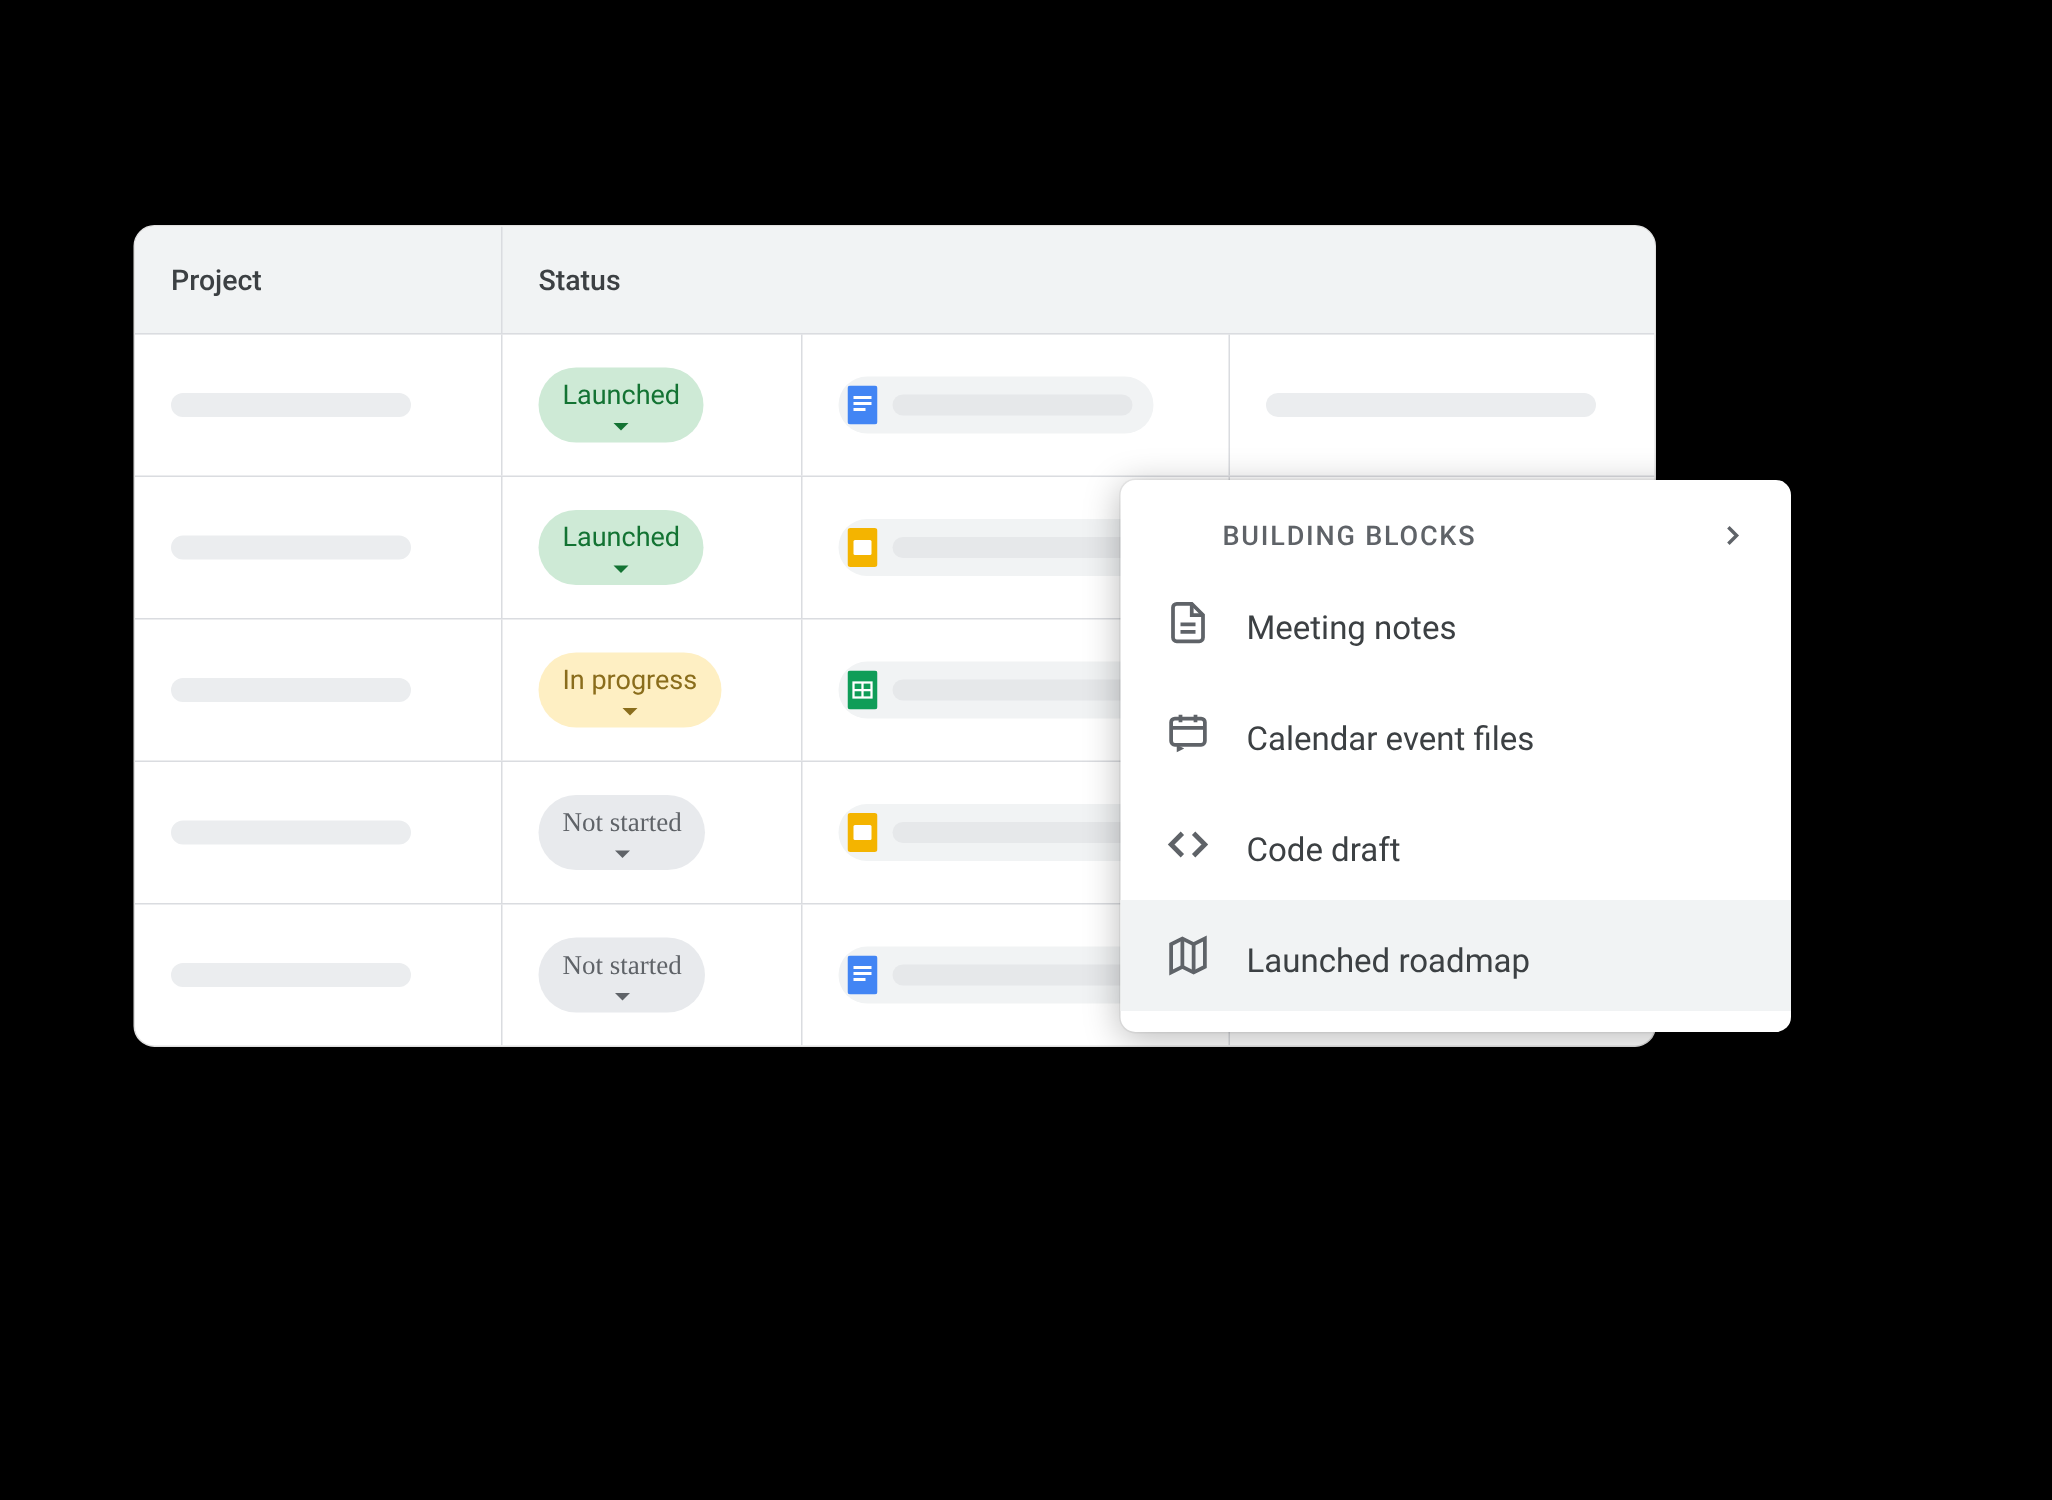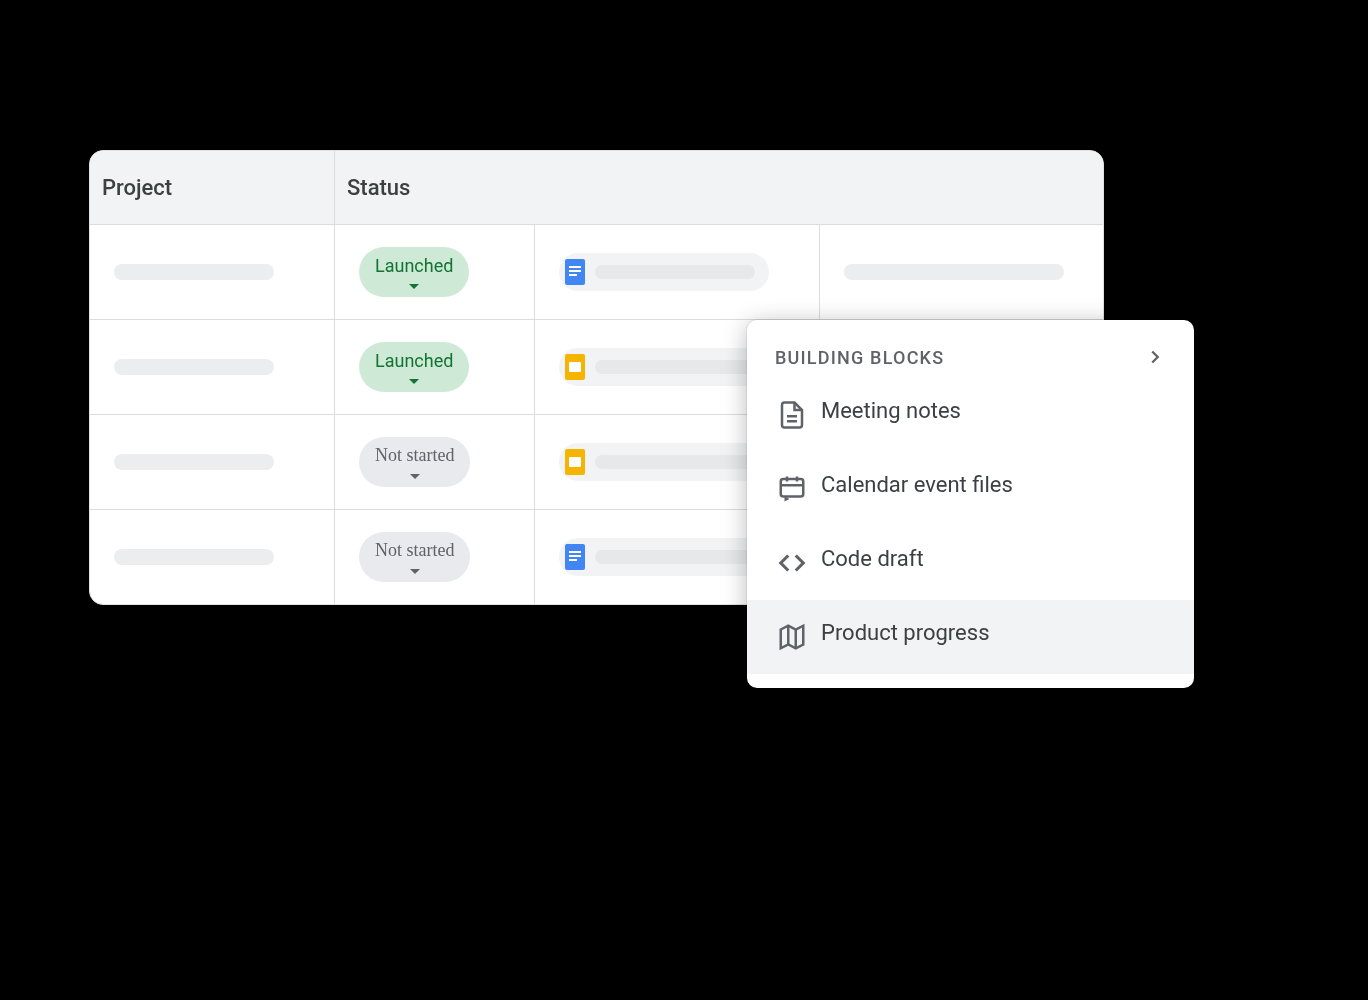--- a/index.html
+++ b/index.html
@@ -25,22 +25,22 @@
       overflow: hidden;
       border: 1px solid #e0e0e0;
     }
     .table-header {
       display: grid;
       grid-template-columns: 245px 200px 285px 285px;
       background: #f1f3f4;
       border-bottom: 1px solid #dadce0;
     }
     .table-header .th {
-      padding: 24px 12px;
-      font-size: 22px;
+      padding: 24px 24px;
+      font-size: 19px;
       font-weight: 500;
       color: #3c4043;
       border-right: 1px solid #dadce0;
     }
     .table-header .th:last-child {
       border-right: none;
     }
     .table-row {
       display: grid;
       grid-template-columns: 245px 200px 285px 285px;
@@ -137,28 +137,29 @@
       display: flex;
       align-items: center;
       justify-content: space-between;
       padding: 0 28px 10px 28px;
     }
     .popup-title {
       font-size: 18px;
       font-weight: 500;
       color: #5f6368;
       letter-spacing: 1.2px;
+      margin-left: 40px;
     }
     .popup-chevron {
       color: #5f6368;
     }
     .popup-item {
       display: flex;
-      align-items: flex-start;
-      gap: 12px;
+      align-items: flex-end;
+      gap: 22px;
       padding: 20px 28px;
       font-size: 22px;
       color: #3c4043;
       cursor: pointer;
     }
     .popup-item.highlighted {
       background: #f1f3f4;
     }
     .popup-icon {
       width: 34px;
@@ -215,20 +216,47 @@
             <span>Launched</span>
             <span class="chip-caret"></span>
           </div>
         </div>
         <div class="td">
           <div class="file-chip">
             <span class="file-icon">
               <svg width="20" height="26" viewBox="0 0 20 26">
                 <rect x="0" y="0" width="20" height="26" rx="2" fill="#f4b400"></rect>
                 <rect x="4" y="8" width="12" height="10" rx="1" fill="#fff"></rect>
+              </svg>
+            </span>
+            <div class="file-placeholder"></div>
+          </div>
+        </div>
+        <div class="td">
+          <div class="notes-placeholder"></div>
+        </div>
+      </div>
+      <div class="table-row">
+        <div class="td">
+          <div class="placeholder"></div>
+        </div>
+        <div class="td">
+          <div class="status-chip status-progress">
+            <span>In progress</span>
+            <span class="chip-caret"></span>
+          </div>
+        </div>
+        <div class="td">
+          <div class="file-chip">
+            <span class="file-icon">
+              <svg width="20" height="26" viewBox="0 0 20 26">
+                <rect x="0" y="0" width="20" height="26" rx="2" fill="#0f9d58"></rect>
+                <rect x="4" y="8" width="12" height="10" fill="none" stroke="#fff" stroke-width="1.5"></rect>
+                <line x1="10" y1="8" x2="10" y2="18" stroke="#fff" stroke-width="1.5"></line>
+                <line x1="4" y1="13" x2="16" y2="13" stroke="#fff" stroke-width="1.5"></line>
               </svg>
             </span>
             <div class="file-placeholder"></div>
           </div>
         </div>
         <div class="td">
           <div class="notes-placeholder"></div>
         </div>
       </div>
       <div class="table-row">
@@ -329,16 +357,16 @@
         <span>Code draft</span>
       </div>
       <div class="popup-item highlighted">
         <span class="popup-icon">
           <svg width="30" height="30" viewBox="0 0 24 24" fill="none" stroke="#5f6368" stroke-width="2">
             <polygon points="3 6 9 3 15 6 21 3 21 18 15 21 9 18 3 21"></polygon>
             <line x1="9" y1="3" x2="9" y2="18"></line>
             <line x1="15" y1="6" x2="15" y2="21"></line>
           </svg>
         </span>
-        <span>Product progress</span>
+        <span>Launched roadmap</span>
       </div>
     </div>
 </div>
 
 </body></html>

